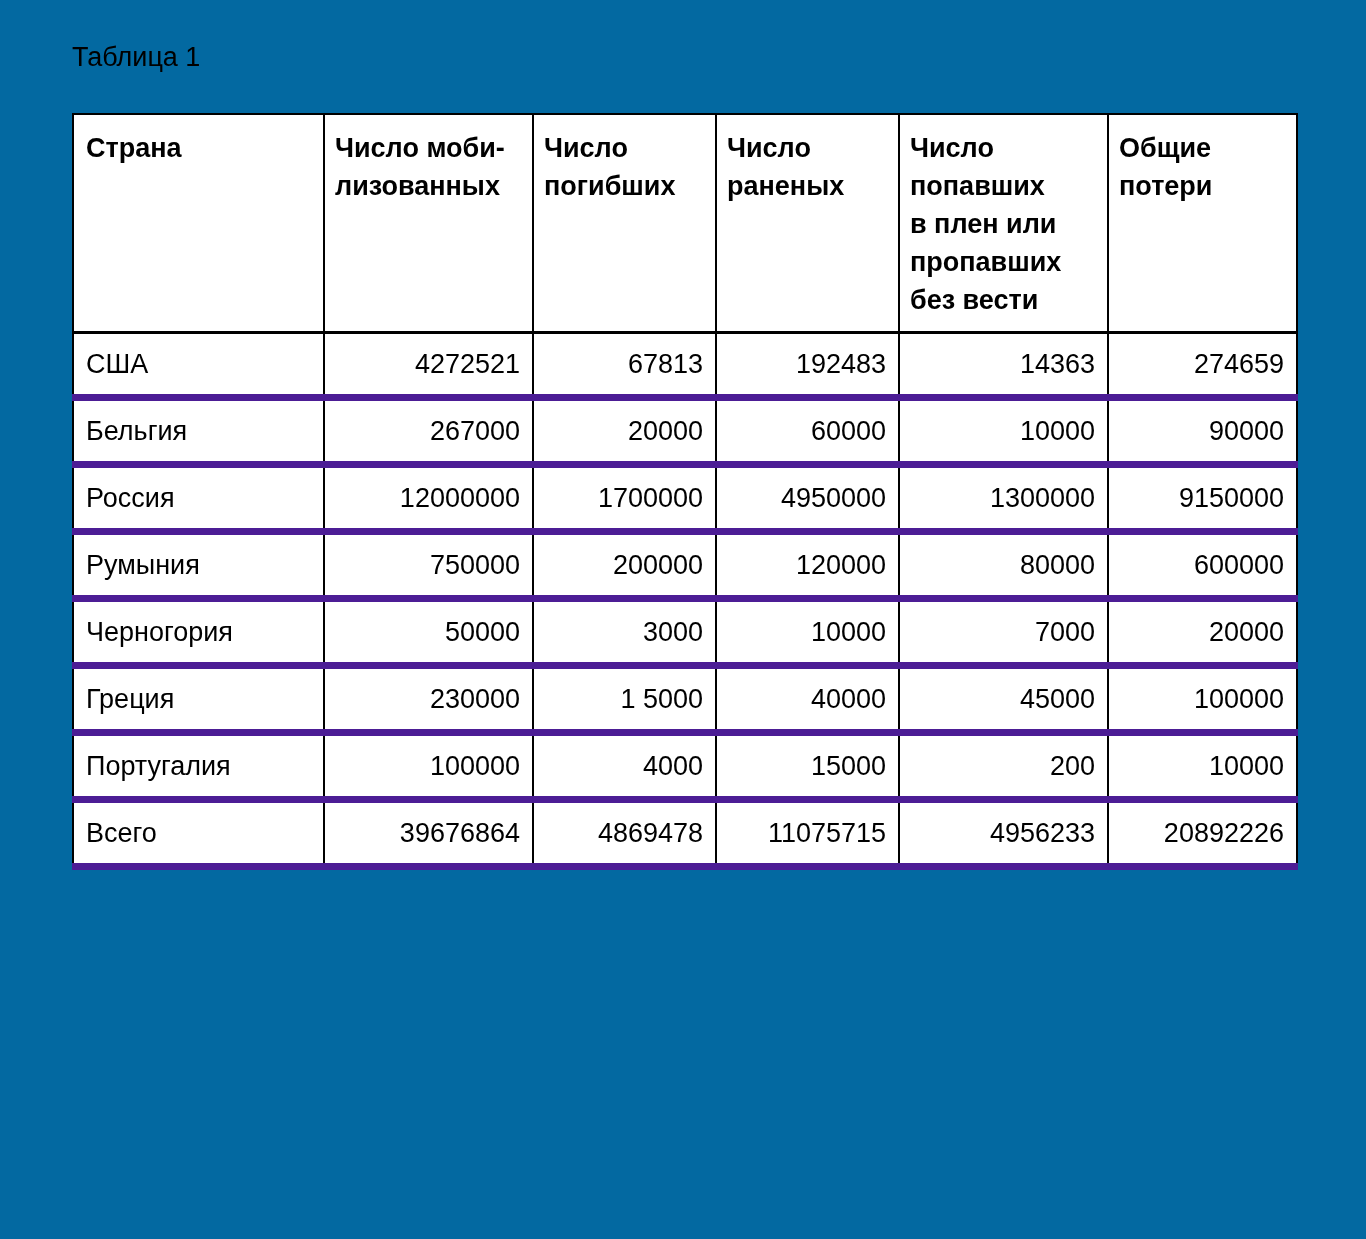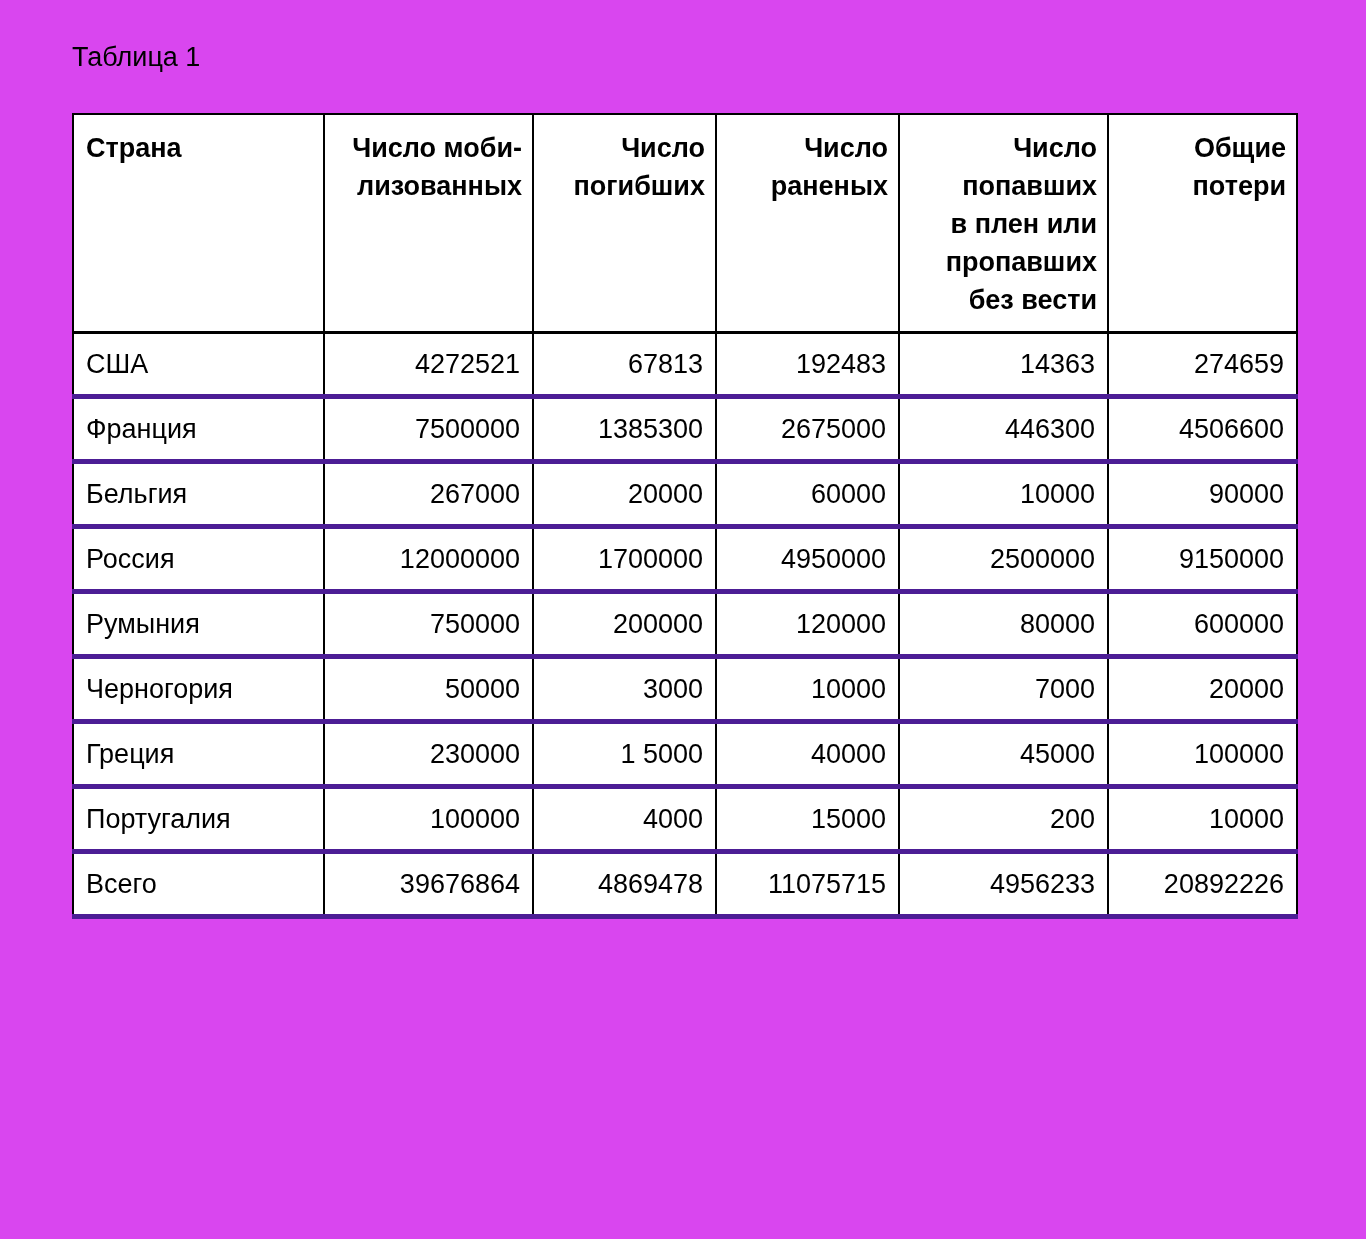--- a/index.html
+++ b/index.html
@@ -11,53 +11,53 @@
     width: 1366px;
     height: 1239px;
     font-family: "Liberation Sans", "DejaVu Sans", sans-serif;
     color: #000000;
     -webkit-font-smoothing: antialiased;
   }
   .page {
     position: relative;
     width: 1366px;
     height: 1239px;
-    background: #d946ef;
+    background: #0369a1;
     box-sizing: border-box;
     padding: 40px 0 0 72px;
   }
   .doc-title {
     font-size: 27px;
     line-height: 34px;
     font-weight: 400;
     margin: 0 0 39px 0;
   }
   table.data-table {
     border-collapse: collapse;
     table-layout: fixed;
     width: 1224px;
     background: #ffffff;
   }
   table.data-table, table.data-table th, table.data-table td {
     border: 2px solid #000000;
   }
   table.data-table tr {
-    border-bottom: 5px solid #4c1d95;
+    border-bottom: 7px solid #4c1d95;
   }
   table.data-table thead tr {
     border-bottom: 3px solid #000000;
   }
   th {
     font-size: 27px;
     font-weight: 700;
     line-height: 38px;
     vertical-align: top;
     padding: 14px 10px 12px 10px;
     white-space: pre-line;
-    text-align: right;
+    text-align: left;
   }
   th.col-left {
     text-align: left;
     padding-left: 12px;
   }
   td {
     font-size: 27px;
     font-weight: 400;
     line-height: 34px;
     vertical-align: top;
@@ -109,41 +109,33 @@
     <tbody>
         <tr>
           <td class="cell-country">США</td>
           <td class="cell-num">4272521</td>
           <td class="cell-num">67813</td>
           <td class="cell-num">192483</td>
           <td class="cell-num">14363</td>
           <td class="cell-num">274659</td>
         </tr>
         <tr>
-          <td class="cell-country">Франция</td>
-          <td class="cell-num">7500000</td>
-          <td class="cell-num">1385300</td>
-          <td class="cell-num">2675000</td>
-          <td class="cell-num">446300</td>
-          <td class="cell-num">4506600</td>
-        </tr>
-        <tr>
           <td class="cell-country">Бельгия</td>
           <td class="cell-num">267000</td>
           <td class="cell-num">20000</td>
           <td class="cell-num">60000</td>
           <td class="cell-num">10000</td>
           <td class="cell-num">90000</td>
         </tr>
         <tr>
           <td class="cell-country">Россия</td>
           <td class="cell-num">12000000</td>
           <td class="cell-num">1700000</td>
           <td class="cell-num">4950000</td>
-          <td class="cell-num">2500000</td>
+          <td class="cell-num">1300000</td>
           <td class="cell-num">9150000</td>
         </tr>
         <tr>
           <td class="cell-country">Румыния</td>
           <td class="cell-num">750000</td>
           <td class="cell-num">200000</td>
           <td class="cell-num">120000</td>
           <td class="cell-num">80000</td>
           <td class="cell-num">600000</td>
         </tr>

